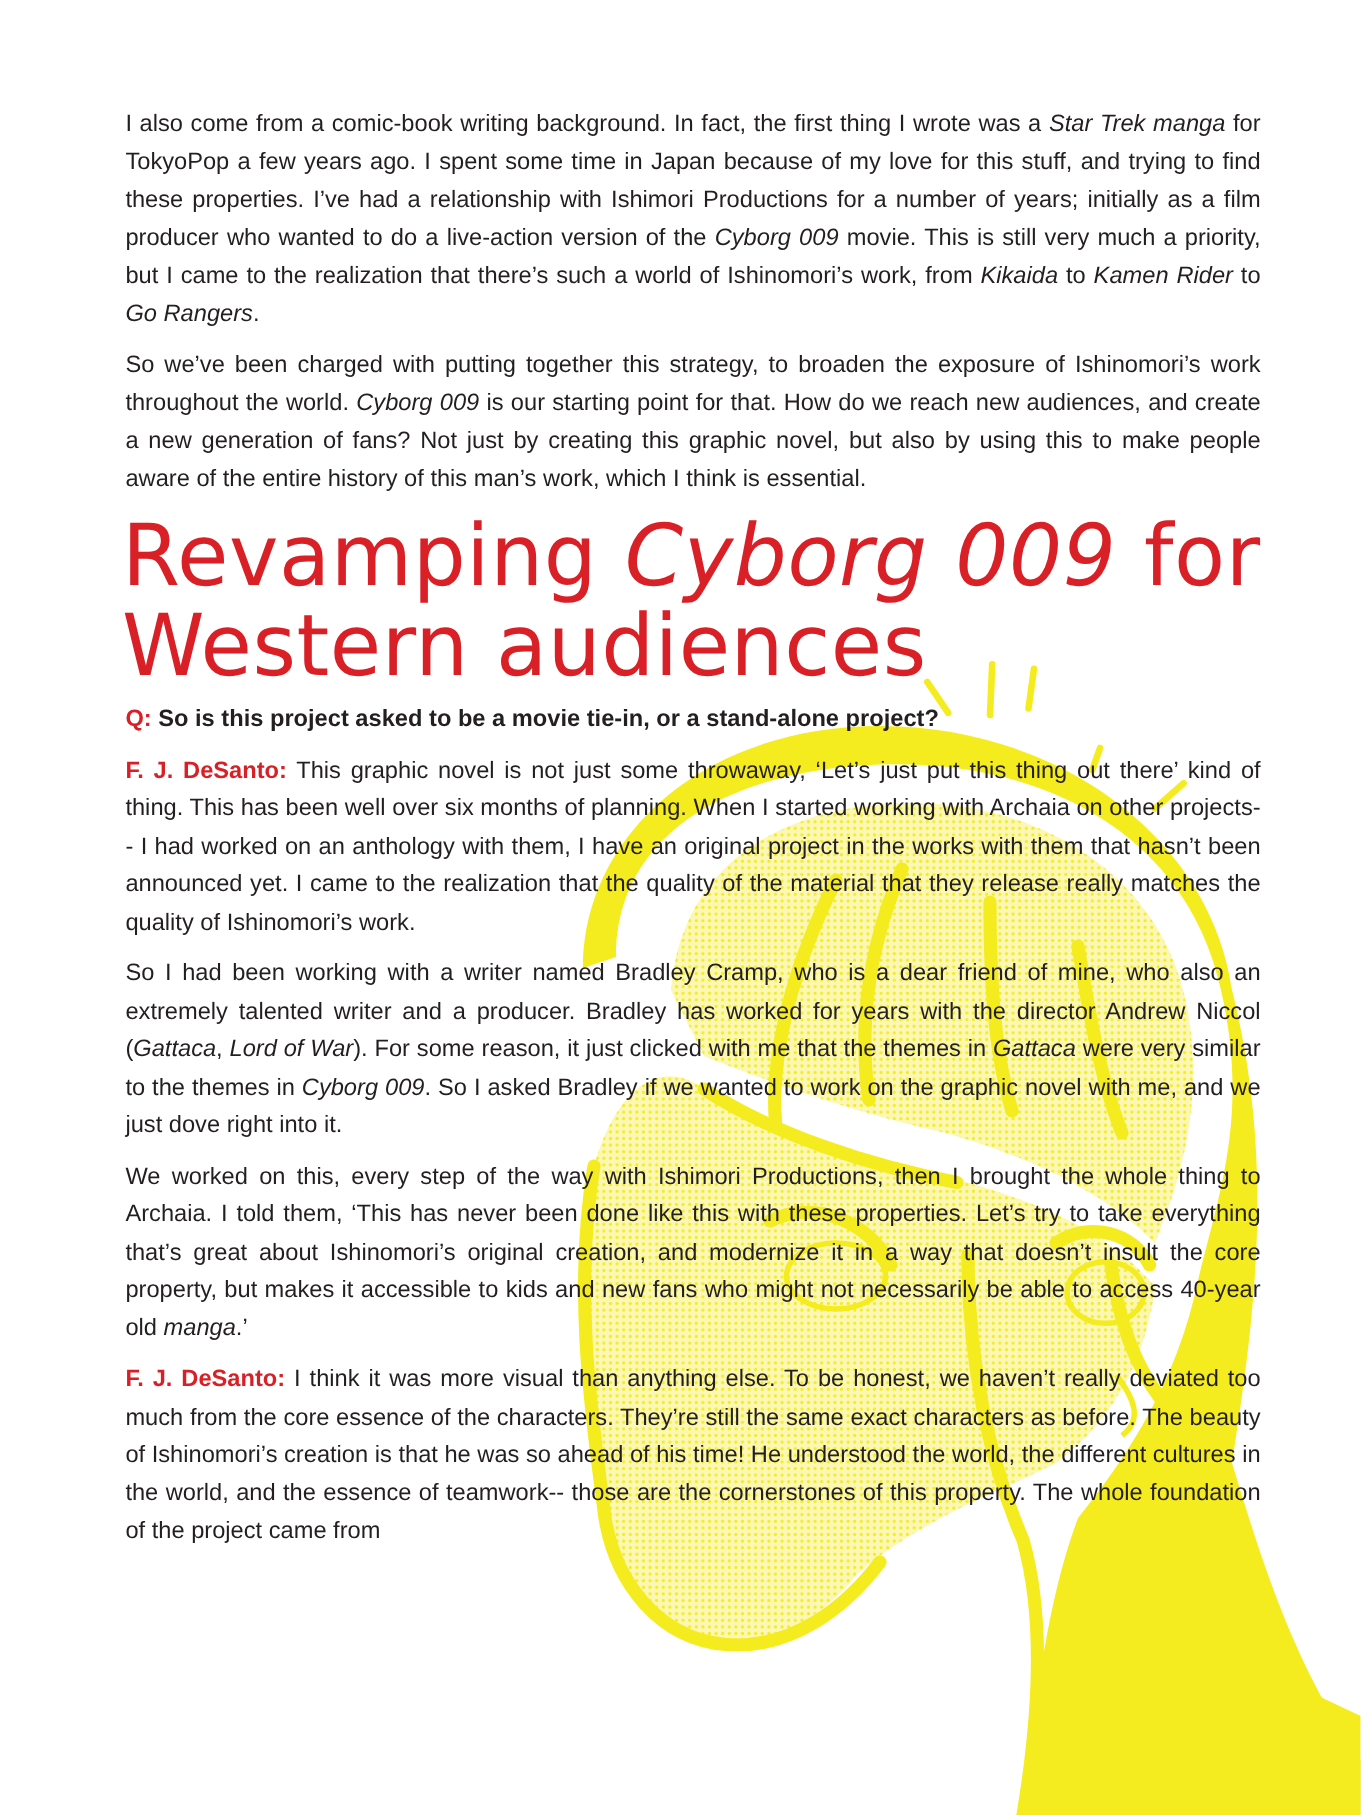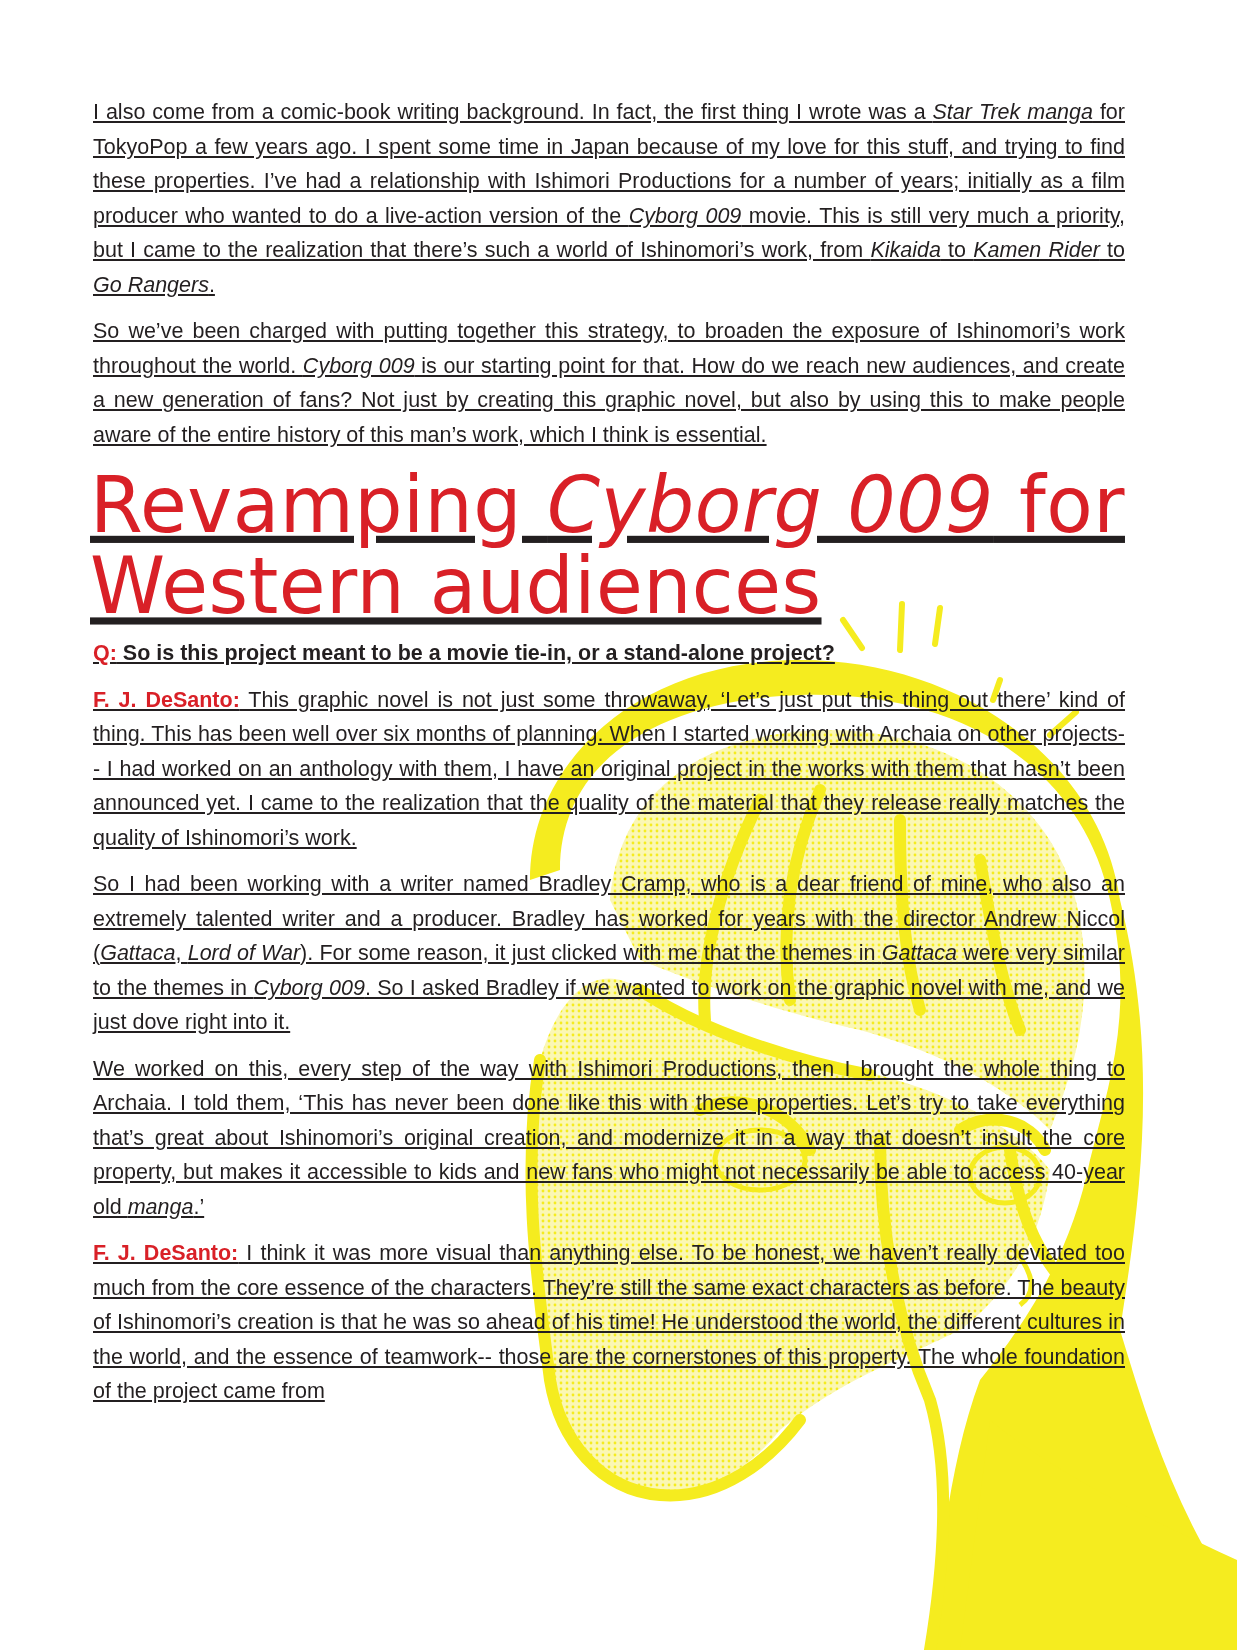--- a/index.html
+++ b/index.html
@@ -1,21 +1,21 @@
 <!DOCTYPE html>
 <html><head>
 <meta charset="utf-8">
 <style>
   html, body { margin: 0; padding: 0; }
   body {
     width: 1237px; height: 1650px; background: #ffffff; position: relative; overflow: hidden;
     font-family: "Liberation Sans", "DejaVu Sans", sans-serif; color: #231f20;
   }
   .art { position: absolute; left: 0; top: 0; width: 1237px; height: 1650px; z-index: 0; pointer-events: none; }
-  .content { position: absolute; left: 93px; top: 95px; width: 1032px; z-index: 1; text-decoration: underline; }
+  .content { position: absolute; left: 114px; top: 95px; width: 1032px; z-index: 1; }
   p.body {
     margin: 0 0 12px 0; font-size: 21.5px; line-height: 34.5px; text-align: justify;
     text-align-last: left;
   }
   p.body em { font-style: italic; }
   h1.title {
     margin: 14px 0 10px -3px; font-weight: 300; color: #d92027; font-size: 76px; line-height: 80px;
     letter-spacing: 0.5px; font-family: "DejaVu Sans", sans-serif; font-weight: normal;
     -webkit-text-stroke: 0; transform: scaleY(1.02);
   }
@@ -74,21 +74,21 @@
   <p class="body">
     <span>So we’ve been charged with putting together this strategy, to broaden the exposure of Ishinomori’s work throughout the world. </span><em>Cyborg 009</em><span> is our starting point for that. How do we reach new audiences, and create a new generation of fans? Not just by creating this graphic novel, but also by using this to make people aware of the entire history of this man’s work, which I think is essential.</span>
   </p>
 
   <h1 class="title">
     <span class="title-line1"><span style="display:inline">Revamping </span><em style="display:inline;font-style:italic">Cyborg 009</em><span style="display:inline"> for</span></span>
     <span>Western audiences</span>
   </h1>
 
   <p class="q">
-    <span class="q-label">Q:</span><span> So is this project meant to be a movie tie-in, or a stand-alone project?</span>
+    <span class="q-label">Q:</span><span> So is this project asked to be a movie tie-in, or a stand-alone project?</span>
   </p>
 
   <p class="body">
     <span class="speaker">F. J. DeSanto:</span><span> This graphic novel is not just some throwaway, ‘Let’s just put this thing out there’ kind of thing. This has been well over six months of planning. When I started working with Archaia on other projects-- I had worked on an anthology with them, I have an original project in the works with them that hasn’t been announced yet. I came to the realization that the quality of the material that they release really matches the quality of Ishinomori’s work.</span>
   </p>
   <p class="body">
     <span>So I had been working with a writer named Bradley Cramp, who is a dear friend of mine, who also an extremely talented writer and a producer. Bradley has worked for years with the director Andrew Niccol (</span><em>Gattaca</em><span>, </span><em>Lord of War</em><span>). For some reason, it just clicked with me that the themes in </span><em>Gattaca</em><span> were very similar to the themes in </span><em>Cyborg 009</em><span>. So I asked Bradley if we wanted to work on the graphic novel with me, and we just dove right into it.</span>
   </p>
   <p class="body">
     <span>We worked on this, every step of the way with Ishimori Productions, then I brought the whole thing to Archaia. I told them, ‘This has never been done like this with these properties. Let’s try to take everything that’s great about Ishinomori’s original creation, and modernize it in a way that doesn’t insult the core property, but makes it accessible to kids and new fans who might not necessarily be able to access 40-year old </span><em>manga</em><span>.’</span>

